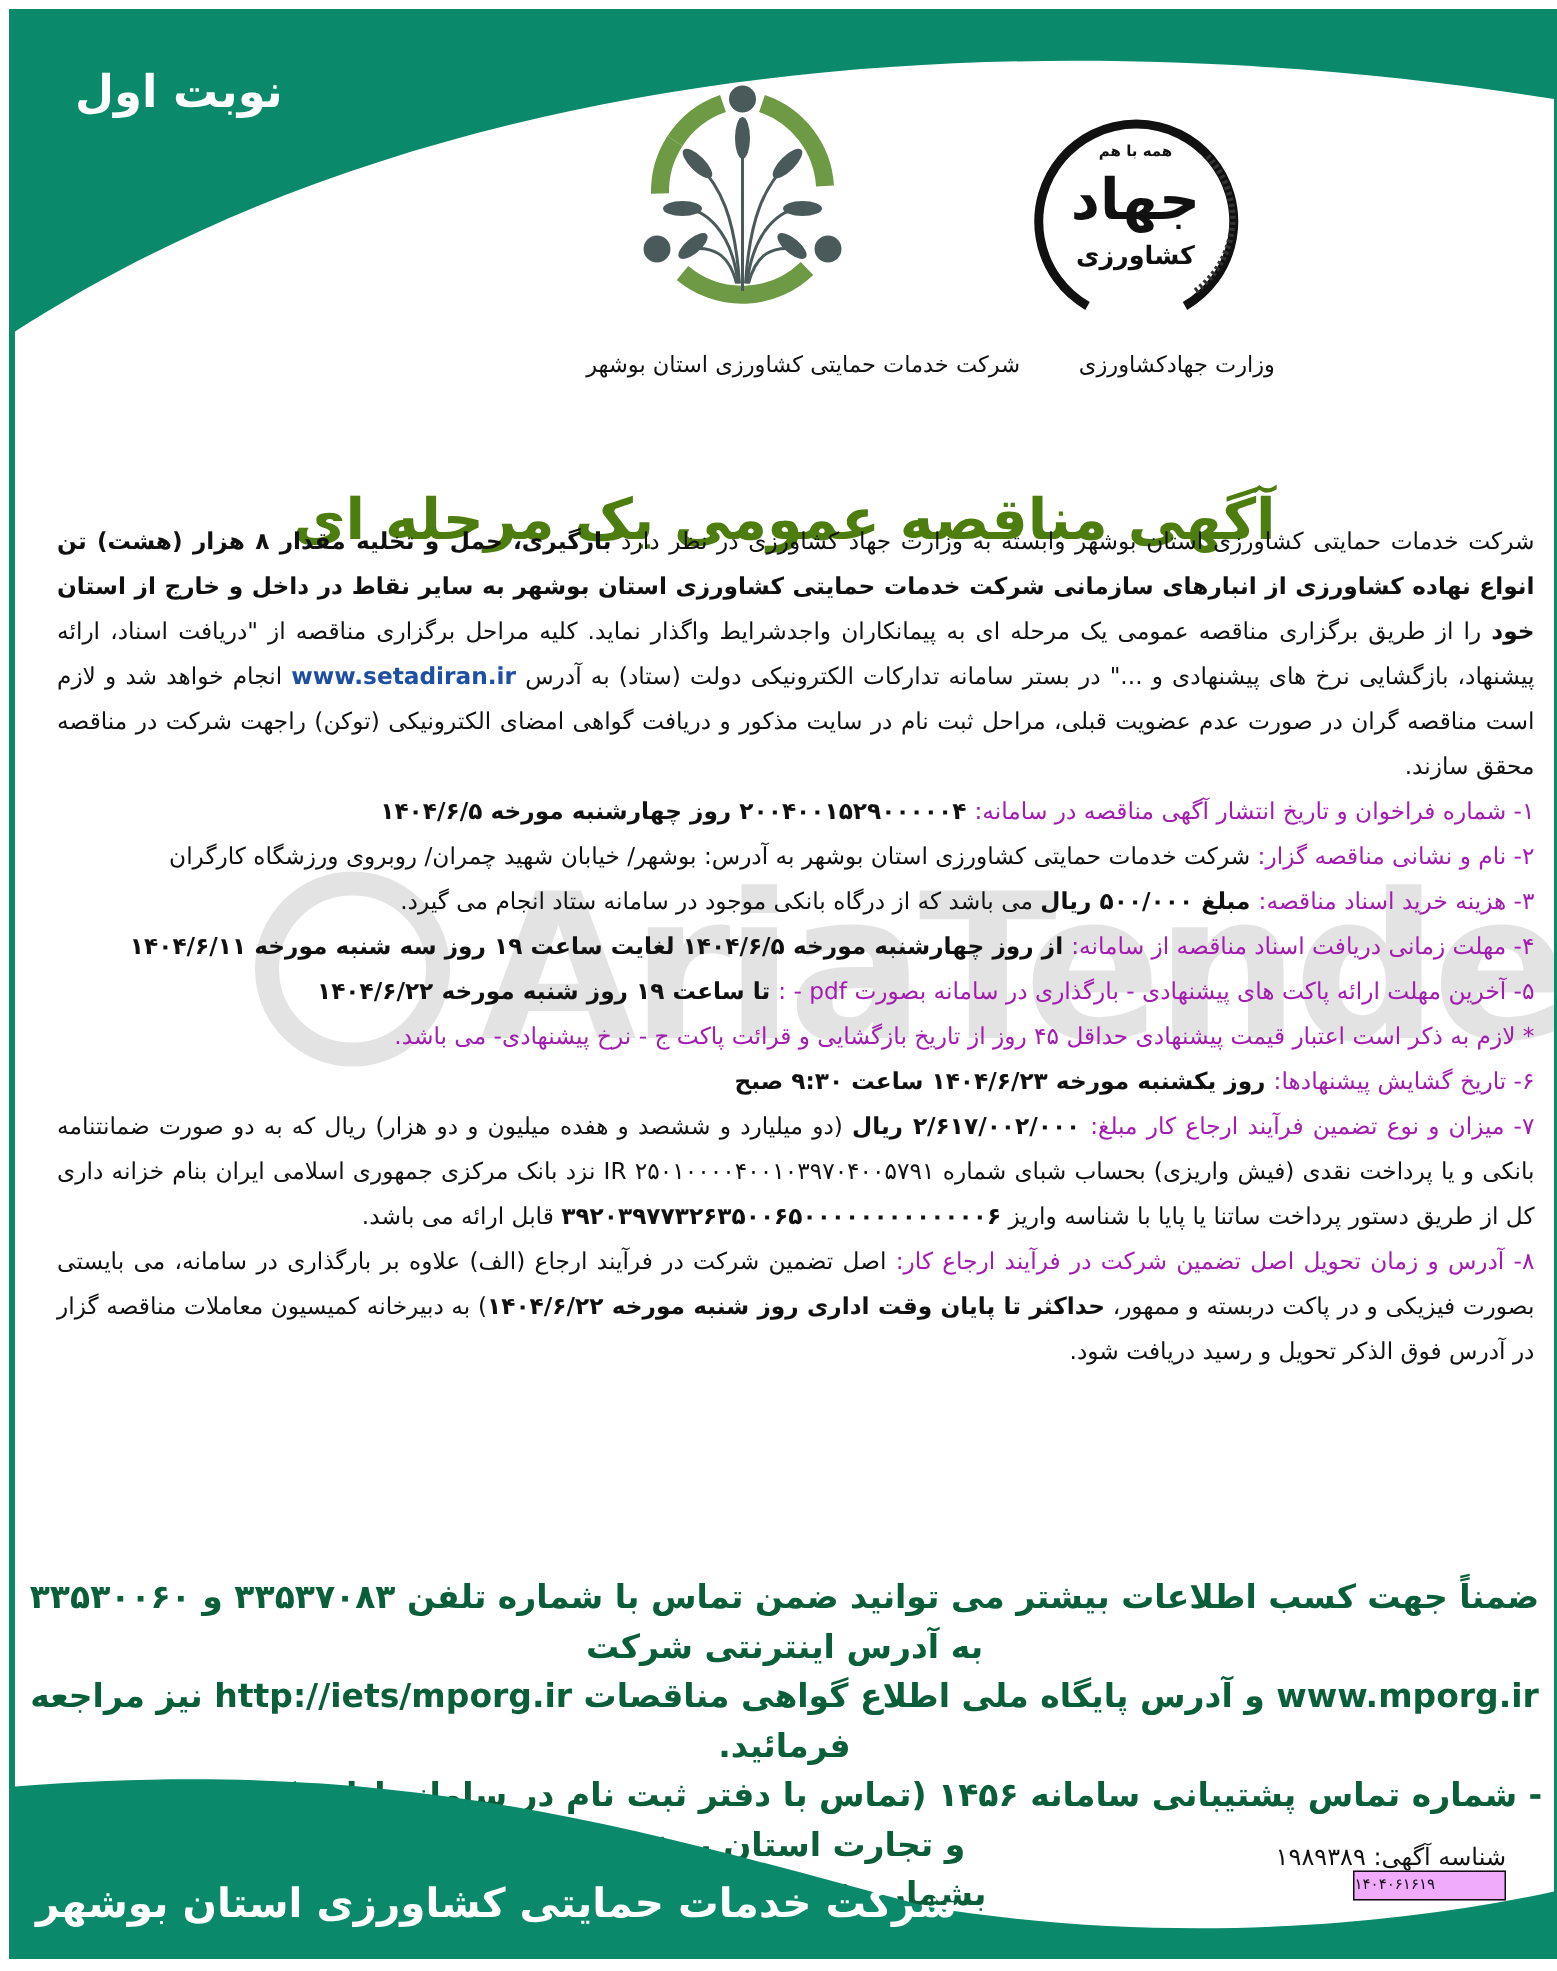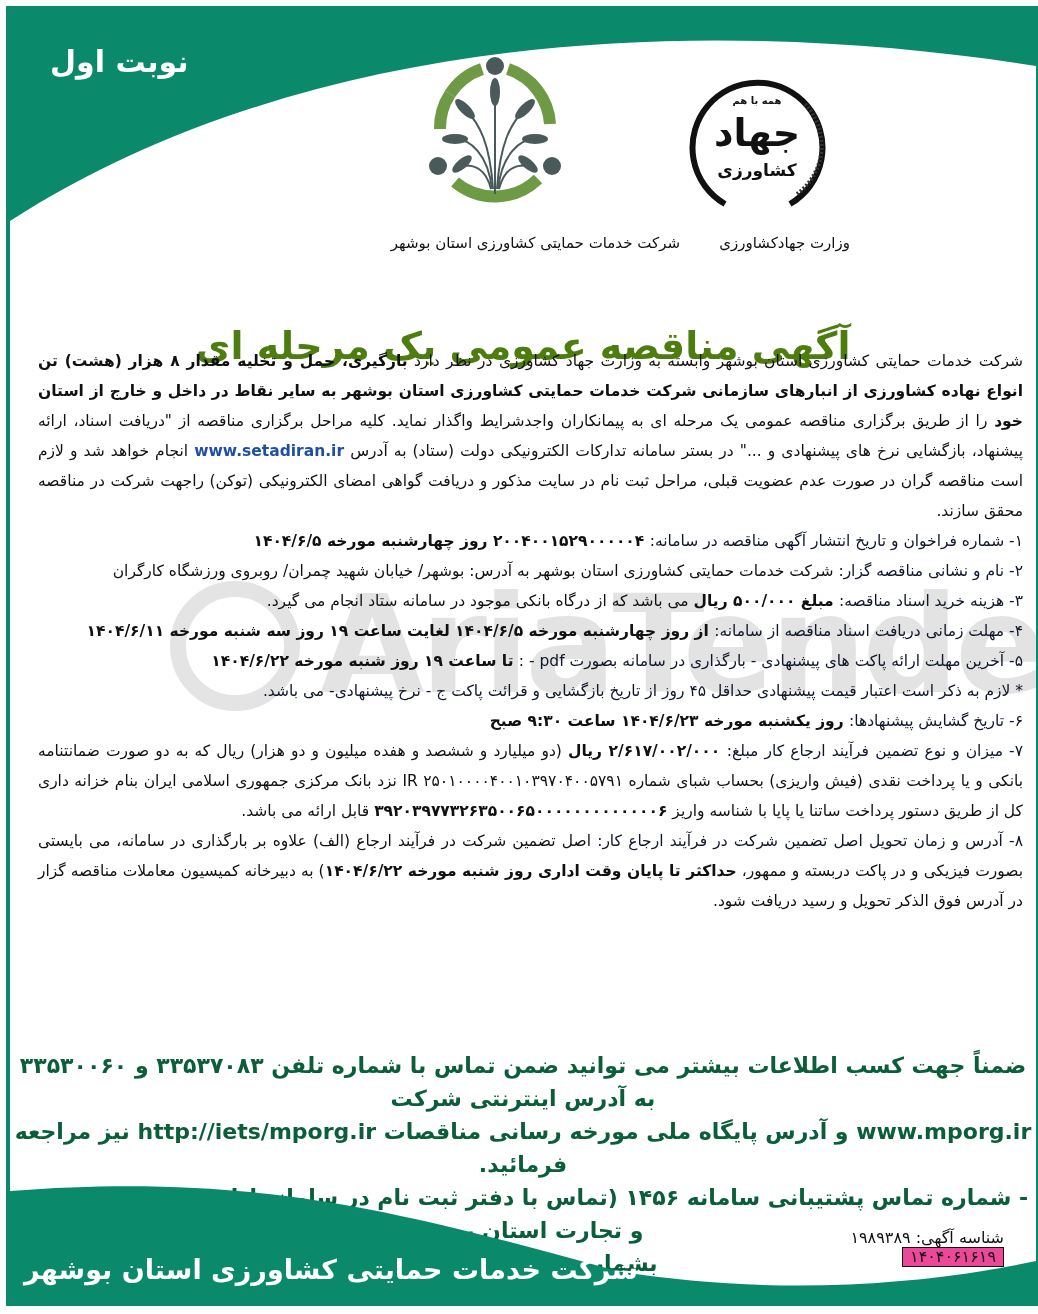--- a/index.html
+++ b/index.html
@@ -11,30 +11,30 @@
     .logos { position: absolute; top: 48px; left: 410px; width: 430px; height: 160px; }
     .logo-left { position: absolute; left: 0; top: 0; width: 150px; height: 150px; }
     .logo-right { position: absolute; left: 265px; top: 10px; width: 145px; height: 150px; }
     .captions { position: absolute; top: 228px; left: 320px; width: 520px; height: 24px; direction: rtl; font-size: 15px; color: #111; }
     .cap-ministry { position: absolute; right: 0; top: 0; }
     .cap-company { position: absolute; right: 170px; top: 0; }
     .title { position: absolute; top: 283px; left: 0; width: 100%; text-align: center; color: #4d7c0f; font-weight: bold; font-size: 38px; direction: rtl; letter-spacing: -1px; margin-top: 35px; }
     .body-text { position: absolute; top: 340px; left: 28px; width: 985px; direction: rtl; text-align: justify; font-size: 15.5px; color: #111; line-height: 30px; }
     .body-text p { margin: 0; }
     .b { font-weight: bold; }
-    .red { color: #0f172a; }
+    .red { color: #a21caf; }
     .blue { color: #1f4fa3; font-weight: bold; direction: ltr; unicode-bidi: embed; }
     .item { margin: 0; }
     .footer-note { position: absolute; top: 1043px; left: 0; width: 100%; direction: rtl; text-align: center; color: #0b5e3a; font-weight: bold; font-size: 22px; line-height: 33px; }
     .footer-note .ltr { direction: ltr; unicode-bidi: embed; }
     .watermark { position: absolute; left: 160px; top: 565px; width: 760px; height: 150px; pointer-events: none; opacity: 0.16; }
     .wm-text { position: absolute; left: 150px; top: 0; font-size: 135px; font-weight: bold; color: #555; font-family: "DejaVu Sans", sans-serif; letter-spacing: -4px; line-height: 150px; }
     .wm-logo { position: absolute; left: 0; top: 10px; width: 130px; height: 130px; border-radius: 50%; border: 16px solid #555; box-sizing: border-box; }
     .ad-id { position: absolute; right: 32px; top: 1222px; direction: rtl; font-size: 16px; color: #111; }
-    .ad-box { position: absolute; right: 32px; top: 1241px; width: 100px; height: 18px; border: 1px solid #111; font-size: 16px; text-align: center; line-height: 18px; color: #111; background: #ec4899; }
+    .ad-box { position: absolute; right: 32px; top: 1241px; width: 100px; height: 18px; border: 1px solid #111; font-size: 10px; line-height: 18px; color: #111; background: #f0abfc; }
     .footer-company { position: absolute; left: 14px; top: 1248px; color: #fff; font-weight: bold; font-size: 27px; direction: rtl; }
   </style>
 </head>
 <body>
 
 <div class="frame">
 
   <svg class="top-band" viewBox="0 0 1014 240" preserveAspectRatio="none">
     <path d="M0,0 L1014,0 L1014,60 C700,10 300,20 0,215 Z" fill="#0a8a6a"></path>
   </svg>
@@ -120,21 +120,21 @@
       <span class="red">۷- میزان و نوع تضمین فرآیند ارجاع کار مبلغ:</span><span class="b"> ۲/۶۱۷/۰۰۲/۰۰۰ ریال</span><span> (دو میلیارد و ششصد و هفده میلیون و دو هزار) ریال که به دو صورت ضمانتنامه بانکی و یا پرداخت نقدی (فیش واریزی) بحساب شبای شماره IR ۲۵۰۱۰۰۰۰۴۰۰۱۰۳۹۷۰۴۰۰۵۷۹۱ نزد بانک مرکزی جمهوری اسلامی ایران بنام خزانه داری کل از طریق دستور پرداخت ساتنا یا پایا با شناسه واریز </span><span class="b">۳۹۲۰۳۹۷۷۳۲۶۳۵۰۰۶۵۰۰۰۰۰۰۰۰۰۰۰۰۰۶</span><span> قابل ارائه می باشد.</span>
     </p>
     <p class="item">
       <span class="red">۸- آدرس و زمان تحویل اصل تضمین شرکت در فرآیند ارجاع کار:</span><span> اصل تضمین شرکت در فرآیند ارجاع (الف) علاوه بر بارگذاری در سامانه، می بایستی بصورت فیزیکی و در پاکت دربسته و ممهور، </span><span class="b">حداکثر تا پایان وقت اداری روز شنبه مورخه ۱۴۰۴/۶/۲۲</span><span>) به دبیرخانه کمیسیون معاملات مناقصه گزار در آدرس فوق الذکر تحویل و رسید دریافت شود.</span>
     </p>
   </div>
 
   <div class="footer-note">
     <div>ضمناً جهت کسب اطلاعات بیشتر می توانید ضمن تماس با شماره تلفن ۳۳۵۳۷۰۸۳ و ۳۳۵۳۰۰۶۰ به آدرس اینترنتی شرکت</div>
     <div>
-      <span class="ltr">www.mporg.ir</span><span> و آدرس پایگاه ملی مورخه رسانی مناقصات </span><span class="ltr">http://iets/mporg.ir</span><span> نیز مراجعه فرمائید.</span>
+      <span class="ltr">www.mporg.ir</span><span> و آدرس پایگاه ملی اطلاع گواهی مناقصات </span><span class="ltr">http://iets/mporg.ir</span><span> نیز مراجعه فرمائید.</span>
     </div>
     <div>- شماره تماس پشتیبانی سامانه ۱۴۵۶ (تماس با دفتر ثبت نام در سامانه اداره کل صنعت، معدن و تجارت استان بوشهر</div>
     <div>بشماره ۳۳۵۴۰۰۷۱ - ۰۷۷)</div>
   </div>
 
   <svg class="bottom-band" viewBox="0 0 1014 130" preserveAspectRatio="none">
     <path d="M0,15 C250,-5 400,40 600,95 C750,120 900,110 1014,85 L1014,130 L0,130 Z" fill="#0a8a6a"></path>
   </svg>
 
   <div class="ad-id">شناسه آگهی: ۱۹۸۹۳۸۹</div>

